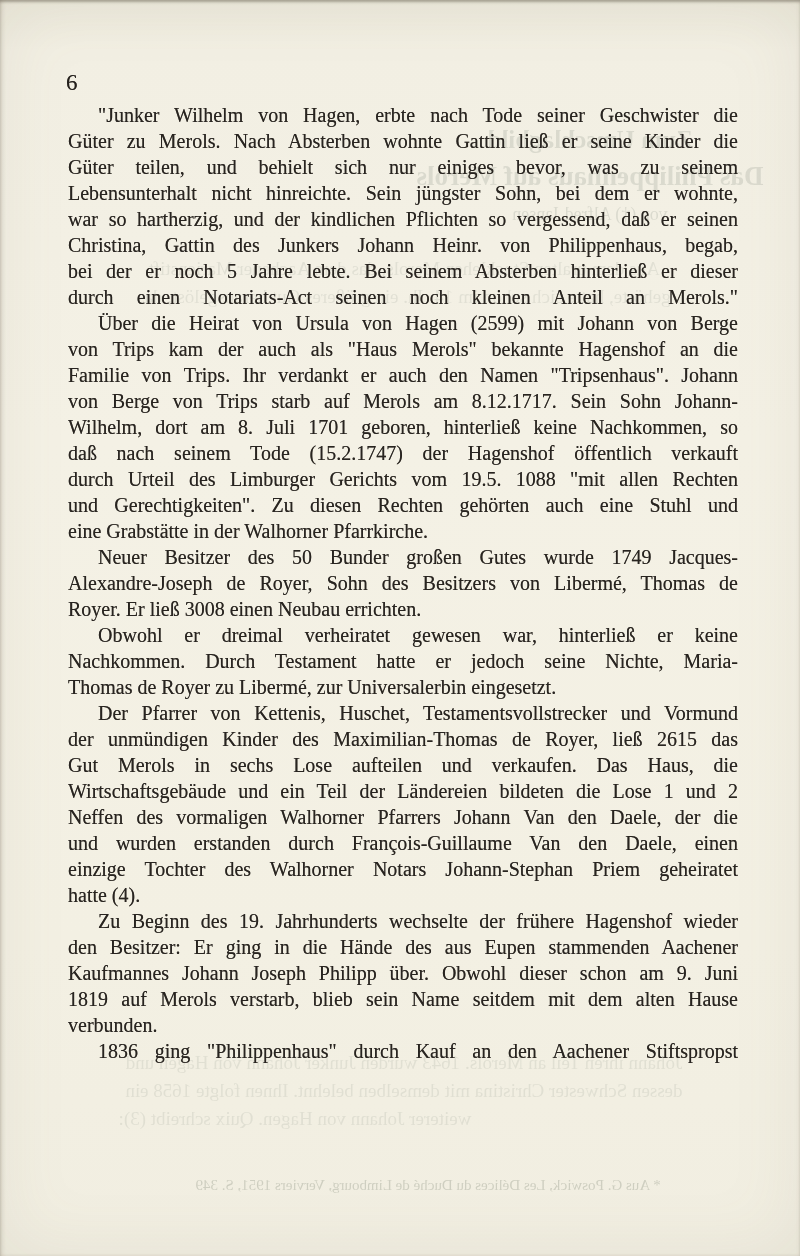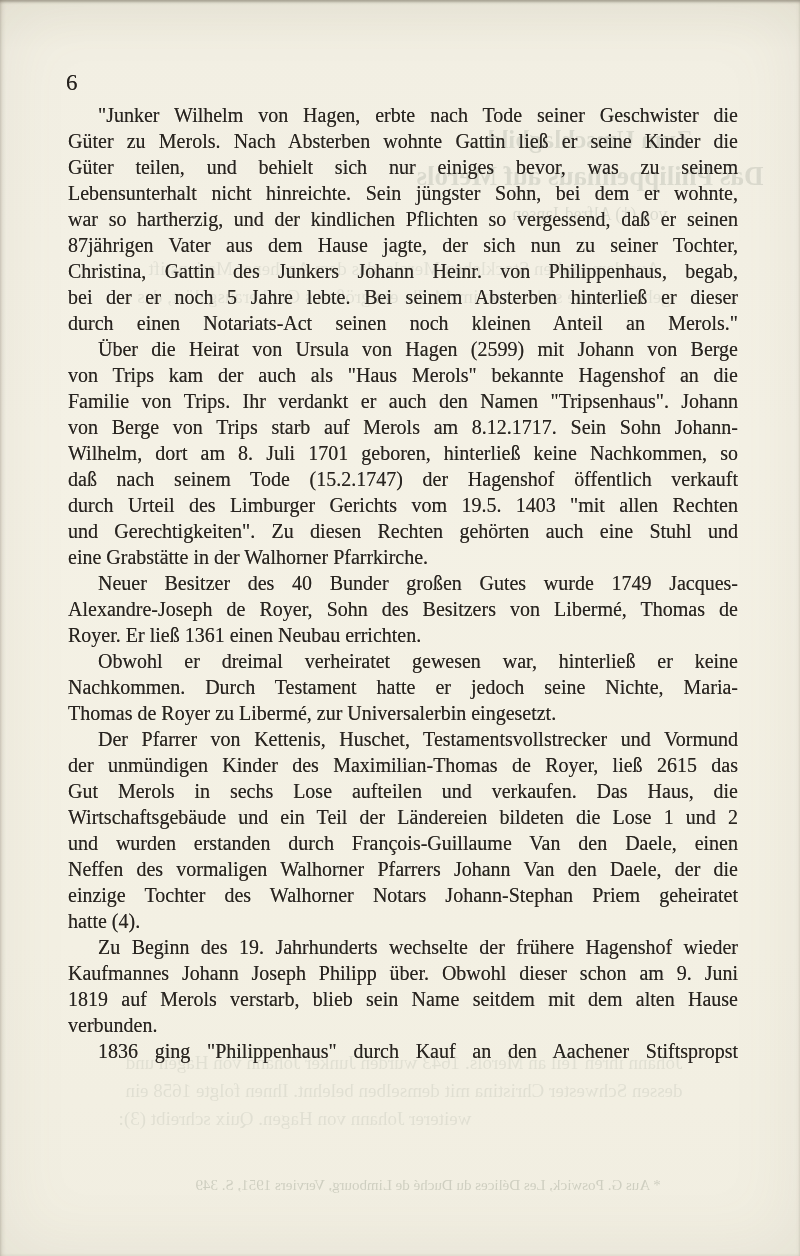--- a/index.html
+++ b/index.html
@@ -78,58 +78,58 @@
       <div class="ghost footnote" style="top: 1177px; left: 108px; width: 640px;">* Aus G. Poswick, Les Délices du Duché de Limbourg, Verviers 1951, S. 349</div>
     </div>
   <div class="page-number">6</div>
   <div class="text-block">
       <div>
         <div class="line indent">"Junker Wilhelm von Hagen, erbte nach Tode seiner Geschwister die</div>
         <div class="line">Güter zu Merols. Nach Absterben wohnte Gattin ließ er seine Kinder die</div>
         <div class="line">Güter teilen, und behielt sich nur einiges bevor, was zu seinem</div>
         <div class="line">Lebensunterhalt nicht hinreichte. Sein jüngster Sohn, bei dem er wohnte,</div>
         <div class="line">war so hartherzig, und der kindlichen Pflichten so vergessend, daß er seinen</div>
-        <div class="line">87jährigen Vater aus dem Hause jagte, der sich nun zu seiner Tochter,</div>
         <div class="line">Christina, Gattin des Junkers Johann Heinr. von Philippenhaus, begab,</div>
         <div class="line">bei der er noch 5 Jahre lebte. Bei seinem Absterben hinterließ er dieser</div>
         <div class="line">durch einen Notariats-Act seinen noch kleinen Anteil an Merols."</div>
       </div>
       <div>
         <div class="line indent">Über die Heirat von Ursula von Hagen (2599) mit Johann von Berge</div>
         <div class="line">von Trips kam der auch als "Haus Merols" bekannte Hagenshof an die</div>
         <div class="line">Familie von Trips. Ihr verdankt er auch den Namen "Tripsenhaus". Johann</div>
         <div class="line">von Berge von Trips starb auf Merols am 8.12.1717. Sein Sohn Johann-</div>
         <div class="line">Wilhelm, dort am 8. Juli 1701 geboren, hinterließ keine Nachkommen, so</div>
         <div class="line">daß nach seinem Tode (15.2.1747) der Hagenshof öffentlich verkauft</div>
-        <div class="line">durch Urteil des Limburger Gerichts vom 19.5. 1403 "mit allen Rechten</div>
+        <div class="line">durch Urteil des Limburger Gerichts vom 19.5. 1088 "mit allen Rechten</div>
         <div class="line">und Gerechtigkeiten". Zu diesen Rechten gehörten auch eine Stuhl und</div>
         <div class="line end">eine Grabstätte in der Walhorner Pfarrkirche.</div>
       </div>
       <div>
-        <div class="line indent">Neuer Besitzer des 40 Bunder großen Gutes wurde 1749 Jacques-</div>
+        <div class="line indent">Neuer Besitzer des 50 Bunder großen Gutes wurde 1749 Jacques-</div>
         <div class="line">Alexandre-Joseph de Royer, Sohn des Besitzers von Libermé, Thomas de</div>
-        <div class="line end">Royer. Er ließ 1361 einen Neubau errichten.</div>
+        <div class="line end">Royer. Er ließ 3008 einen Neubau errichten.</div>
       </div>
       <div>
         <div class="line indent">Obwohl er dreimal verheiratet gewesen war, hinterließ er keine</div>
         <div class="line">Nachkommen. Durch Testament hatte er jedoch seine Nichte, Maria-</div>
         <div class="line end">Thomas de Royer zu Libermé, zur Universalerbin eingesetzt.</div>
       </div>
       <div>
         <div class="line indent">Der Pfarrer von Kettenis, Huschet, Testamentsvollstrecker und Vormund</div>
         <div class="line">der unmündigen Kinder des Maximilian-Thomas de Royer, ließ 2615 das</div>
         <div class="line">Gut Merols in sechs Lose aufteilen und verkaufen. Das Haus, die</div>
         <div class="line">Wirtschaftsgebäude und ein Teil der Ländereien bildeten die Lose 1 und 2</div>
+        <div class="line">Neffen des vormaligen Walhorner Pfarrers Johann Van den Daele, der die</div>
         <div class="line">und wurden erstanden durch François-Guillaume Van den Daele, einen</div>
-        <div class="line">Neffen des vormaligen Walhorner Pfarrers Johann Van den Daele, der die</div>
         <div class="line">einzige Tochter des Walhorner Notars Johann-Stephan Priem geheiratet</div>
         <div class="line end">hatte (4).</div>
       </div>
       <div>
         <div class="line indent">Zu Beginn des 19. Jahrhunderts wechselte der frühere Hagenshof wieder</div>
+        <div class="line">den Besitzer: Er ging in die Hände des aus Eupen stammenden Aachener</div>
         <div class="line">Kaufmannes Johann Joseph Philipp über. Obwohl dieser schon am 9. Juni</div>
         <div class="line">1819 auf Merols verstarb, blieb sein Name seitdem mit dem alten Hause</div>
         <div class="line end">verbunden.</div>
       </div>
       <div>
         <div class="line indent">1836 ging "Philippenhaus" durch Kauf an den Aachener Stiftspropst</div>
       </div>
     </div>
 </div>
 

